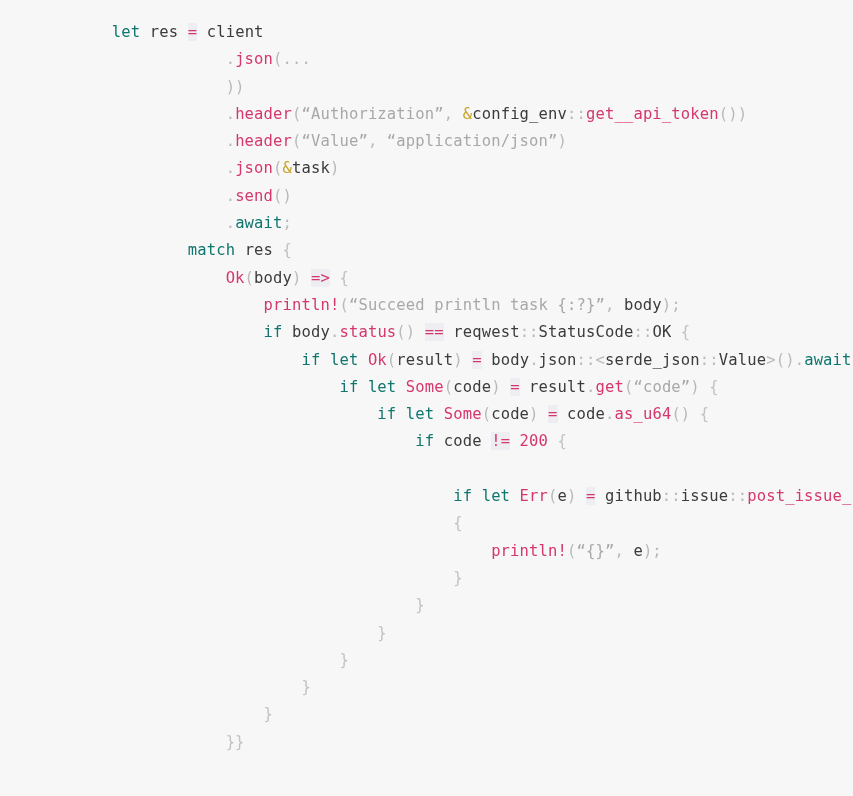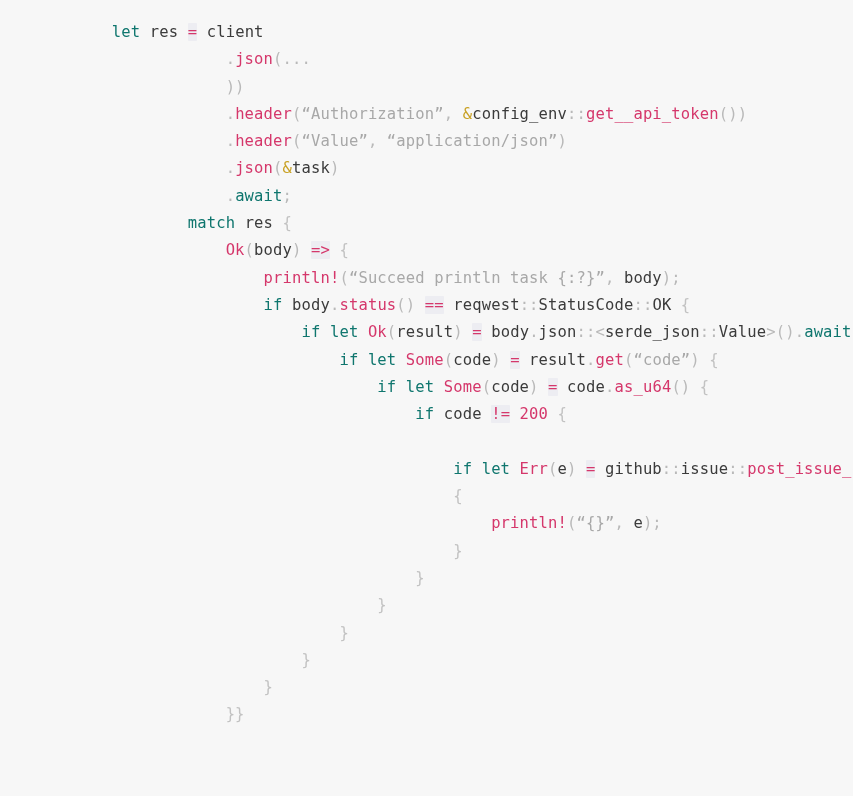--- a/index.html
+++ b/index.html
@@ -48,20 +48,21 @@
 <body>
 
 <div id="code-view">
   <div id="code-body">
       <div class="code-line"><span>        </span><span class="t-kw">let</span><span> </span><span class="t-ident">res</span><span> </span><span class="t-op">=</span><span> </span><span class="t-ident">client</span></div>
       <div class="code-line"><span>                    </span><span class="t-punc">.</span><span class="t-type">json</span><span class="t-punc">(...</span></div>
       <div class="code-line"><span>                    </span><span class="t-punc">))</span></div>
       <div class="code-line"><span>                    </span><span class="t-punc">.</span><span class="t-type">header</span><span class="t-punc">(</span><span class="t-str">“Authorization”</span><span class="t-punc">, </span><span class="t-amp">&amp;</span><span class="t-ident">config_env</span><span class="t-punc">::</span><span class="t-type">get__api_token</span><span class="t-punc">())</span></div>
       <div class="code-line"><span>                    </span><span class="t-punc">.</span><span class="t-type">header</span><span class="t-punc">(</span><span class="t-str">“Value”</span><span class="t-punc">, </span><span class="t-str">“application/json”</span><span class="t-punc">)</span></div>
       <div class="code-line"><span>                    </span><span class="t-punc">.</span><span class="t-type">json</span><span class="t-punc">(</span><span class="t-amp">&amp;</span><span class="t-ident">task</span><span class="t-punc">)</span></div>
+      <div class="code-line"><span>                    </span><span class="t-punc">.</span><span class="t-type">send</span><span class="t-punc">()</span></div>
       <div class="code-line"><span>                    </span><span class="t-punc">.</span><span class="t-kw">await</span><span class="t-punc">;</span></div>
       <div class="code-line"><span>                </span><span class="t-kw">match</span><span> </span><span class="t-ident">res</span><span> </span><span class="t-brace">{</span></div>
       <div class="code-line"><span>                    </span><span class="t-type">Ok</span><span class="t-punc">(</span><span class="t-ident">body</span><span class="t-punc">)</span><span> </span><span class="t-op">=&gt;</span><span> </span><span class="t-brace">{</span></div>
       <div class="code-line"><span>                        </span><span class="t-type">println!</span><span class="t-punc">(</span><span class="t-str">“Succeed println task {:?}”</span><span class="t-punc">, </span><span class="t-ident">body</span><span class="t-punc">);</span></div>
       <div class="code-line"><span>                        </span><span class="t-kw">if</span><span> </span><span class="t-ident">body</span><span class="t-punc">.</span><span class="t-type">status</span><span class="t-punc">()</span><span> </span><span class="t-op">==</span><span> </span><span class="t-ident">reqwest</span><span class="t-punc">::</span><span class="t-ident">StatusCode</span><span class="t-punc">::</span><span class="t-ident">OK</span><span> </span><span class="t-brace">{</span></div>
       <div class="code-line"><span>                            </span><span class="t-kw">if</span><span> </span><span class="t-kw">let</span><span> </span><span class="t-type">Ok</span><span class="t-punc">(</span><span class="t-ident">result</span><span class="t-punc">)</span><span> </span><span class="t-op">=</span><span> </span><span class="t-ident">body</span><span class="t-punc">.</span><span class="t-ident">json</span><span class="t-punc">::&lt;</span><span class="t-ident">serde_json</span><span class="t-punc">::</span><span class="t-ident">Value</span><span class="t-punc">&gt;()</span><span class="t-punc">.</span><span class="t-kw">await</span><span> </span></div>
       <div class="code-line"><span>                                </span><span class="t-kw">if</span><span> </span><span class="t-kw">let</span><span> </span><span class="t-type">Some</span><span class="t-punc">(</span><span class="t-ident">code</span><span class="t-punc">)</span><span> </span><span class="t-op">=</span><span> </span><span class="t-ident">result</span><span class="t-punc">.</span><span class="t-type">get</span><span class="t-punc">(</span><span class="t-str">“code”</span><span class="t-punc">)</span><span> </span><span class="t-brace">{</span></div>
       <div class="code-line"><span>                                    </span><span class="t-kw">if</span><span> </span><span class="t-kw">let</span><span> </span><span class="t-type">Some</span><span class="t-punc">(</span><span class="t-ident">code</span><span class="t-punc">)</span><span> </span><span class="t-op">=</span><span> </span><span class="t-ident">code</span><span class="t-punc">.</span><span class="t-type">as_u64</span><span class="t-punc">()</span><span> </span><span class="t-brace">{</span></div>
       <div class="code-line"><span>                                        </span><span class="t-kw">if</span><span> </span><span class="t-ident">code</span><span> </span><span class="t-op">!=</span><span> </span><span class="t-num">200</span><span> </span><span class="t-brace">{</span></div>
       <div class="code-line">&nbsp;</div>

